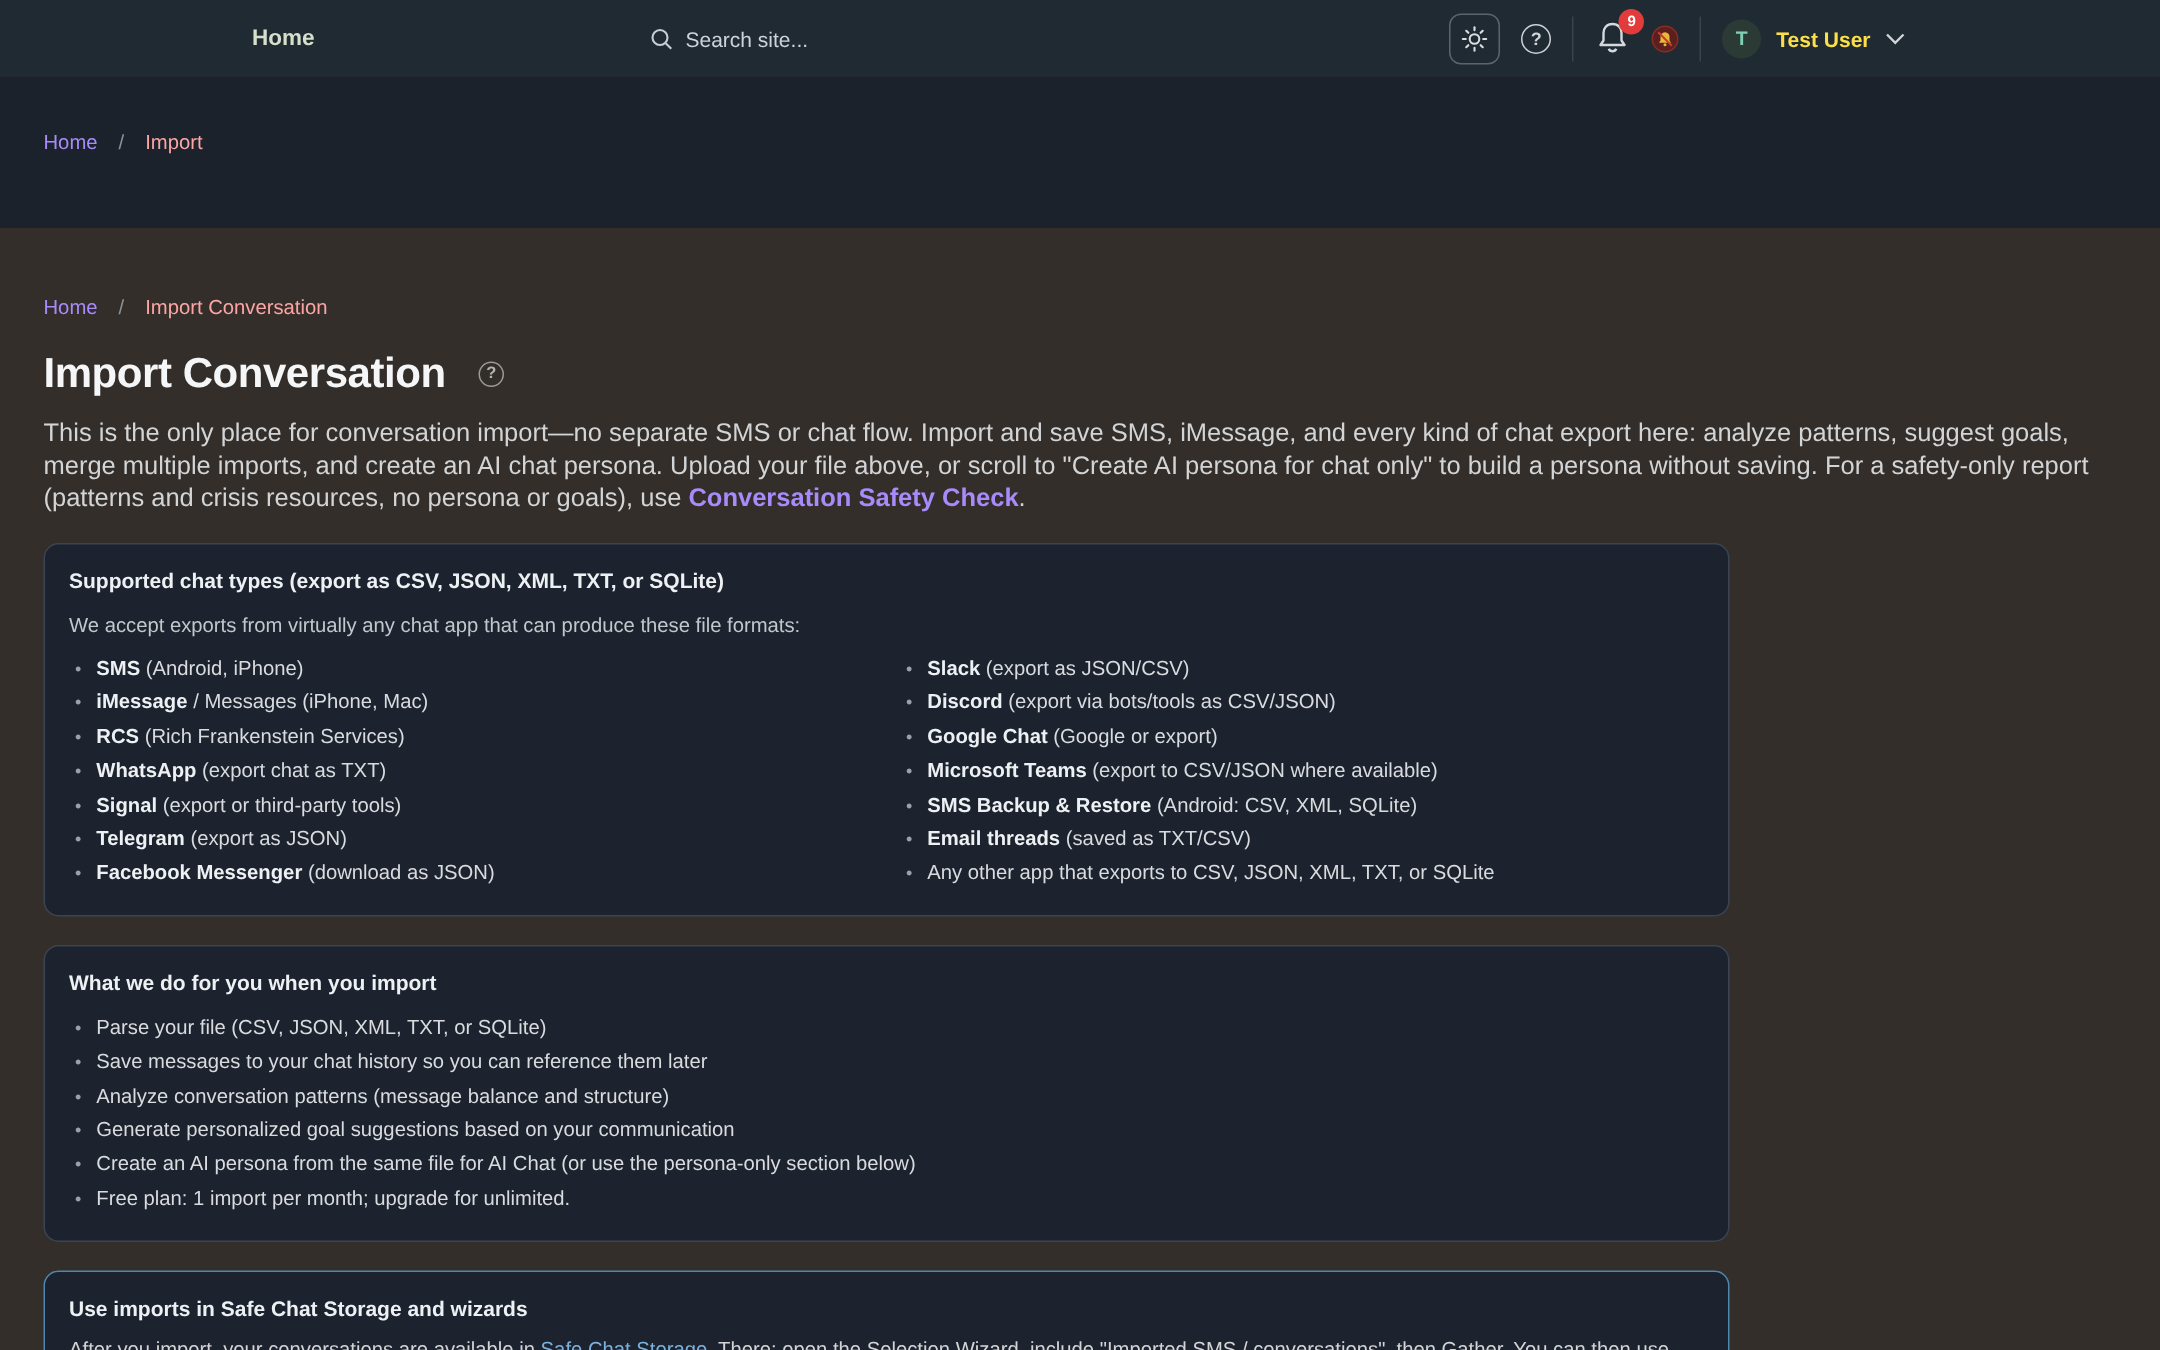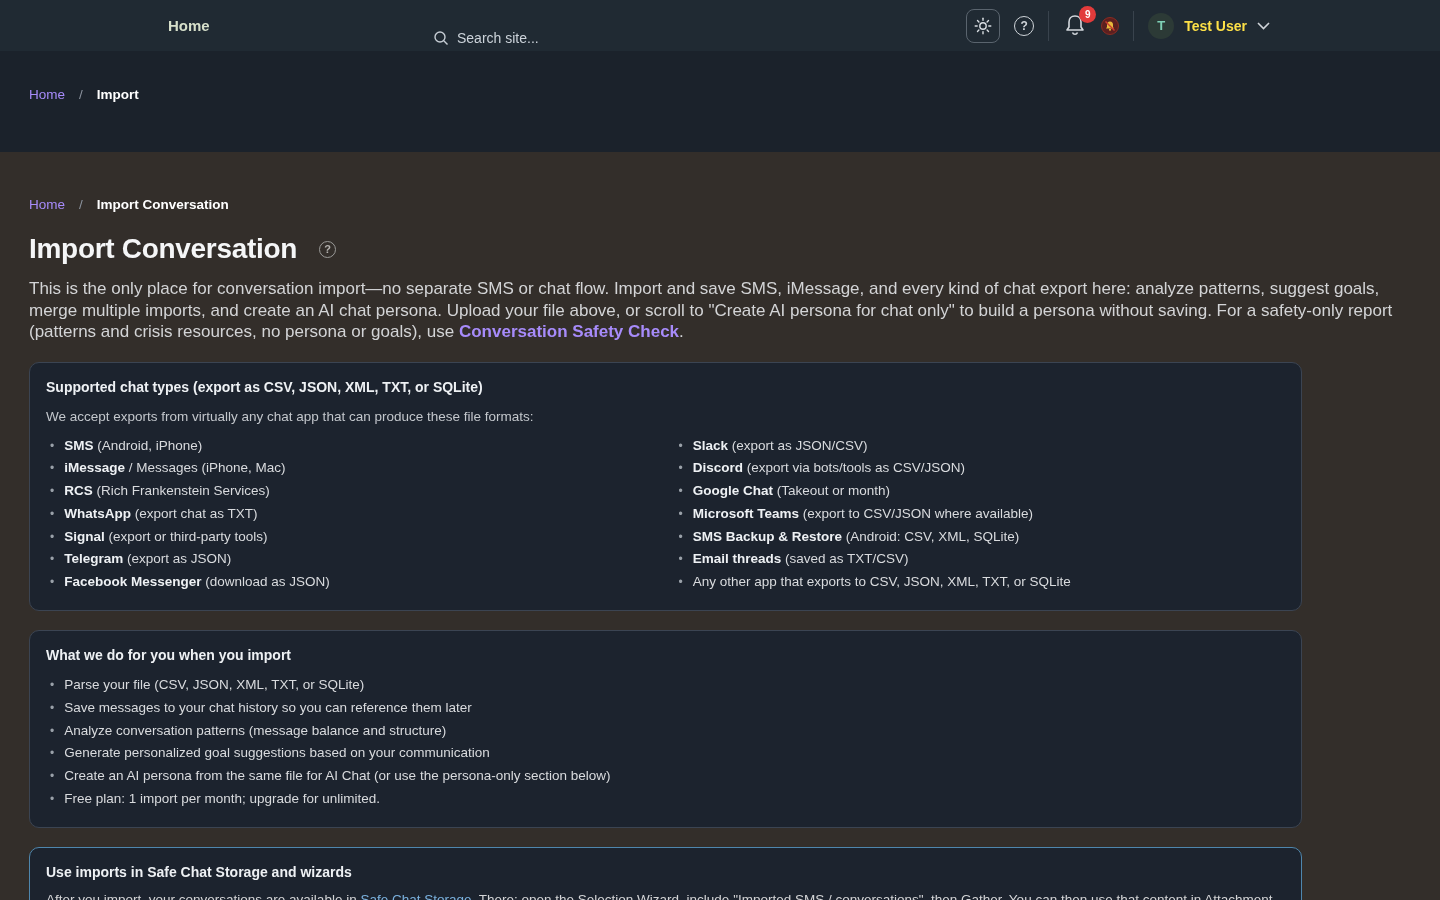--- a/index.html
+++ b/index.html
@@ -15,21 +15,21 @@
   .topnav {
     position:relative; height:51px; background:#202a33;
     display:flex; align-items:center;
   }
   .nav-home {
     position:absolute; left:168px; top:0; height:51px;
     display:flex; align-items:center;
     color:#d6dfca; font-weight:700; font-size:15px; cursor:pointer;
   }
   .nav-search {
-    position:absolute; left:433px; top:12px; height:51px;
+    position:absolute; left:433px; top:0; height:51px;
     display:flex; align-items:center; gap:8px;
   }
   .nav-search svg { flex:0 0 auto; }
   .nav-search input {
     background:transparent; border:none; outline:none;
     color:#e7ebef; font-size:14px; width:300px;
     font-family:"Liberation Sans","DejaVu Sans",sans-serif;
   }
   .nav-search input::placeholder { color:#ccd3da; opacity:1; }
   .nav-right {
@@ -70,40 +70,40 @@
     color:#7fd0b5; font-size:13px; font-weight:700;
     display:flex; align-items:center; justify-content:center;
   }
   .user-name { color:#fde047; font-weight:700; font-size:14px; }
 
   
   .hero { height:101px; background:#1b222b; padding:36px 0 0 29px; }
   .crumbs { display:flex; align-items:center; gap:14px; font-size:13.5px; }
   .crumb-home { color:#a78bfa; cursor:pointer; }
   .crumb-sep { color:#8b939e; }
-  .crumb-current { color:#ffffff; font-weight:700; }
+  .crumb-current { color:#fca5a5; font-weight:400; }
 
   
   .main { padding:45px 29px 0 29px; }
   .page-head { display:flex; align-items:center; gap:22px; margin-top:21px; }
   .page-title { font-size:28px; font-weight:800; color:#f5f6f7; letter-spacing:-0.3px; }
   .title-help {
     width:17px; height:17px; border:1.5px solid #9a9a98; border-radius:50%;
     color:#b5b3b0; font-size:11px; font-weight:700;
     display:flex; align-items:center; justify-content:center; cursor:pointer;
   }
   .intro {
     margin-top:13px; font-size:17px; line-height:21.5px; color:#d3d4d6;
     max-width:1382px;
   }
   .purple-link { color:#a78bfa; font-weight:700; cursor:pointer; }
 
   
   .card {
-    margin-top:19px; width:1273px; background:#1c232e;
+    margin-top:19px; width:1124px; background:#1c232e;
     border:1px solid #3b4452; border-radius:10px; padding:16px;
   }
   .card.blue-border { border-color:#4e86ad; }
   .card-title { font-size:14px; font-weight:700; color:#eef1f4; }
   .card-sub { margin-top:14px; font-size:13.5px; color:#c3c7cc; }
   .cols { display:grid; grid-template-columns:1fr 1fr; column-gap:18px; margin-top:11px; }
   ul.blist { list-style:none; }
   ul.blist li {
     display:flex; align-items:baseline; gap:10px;
     font-size:13.5px; line-height:21.8px; color:#d9dbde;
@@ -241,21 +241,21 @@
         <li>
             <span class="dot">•</span>
             <span><b>Slack</b><span> (export as JSON/CSV)</span></span>
           </li>
         <li>
             <span class="dot">•</span>
             <span><b>Discord</b><span> (export via bots/tools as CSV/JSON)</span></span>
           </li>
         <li>
             <span class="dot">•</span>
-            <span><b>Google Chat</b><span> (Takeout or month)</span></span>
+            <span><b>Google Chat</b><span> (Google or export)</span></span>
           </li>
         <li>
             <span class="dot">•</span>
             <span><b>Microsoft Teams</b><span> (export to CSV/JSON where available)</span></span>
           </li>
         <li>
             <span class="dot">•</span>
             <span><b>SMS Backup &amp; Restore</b><span> (Android: CSV, XML, SQLite)</span></span>
           </li>
         <li>

